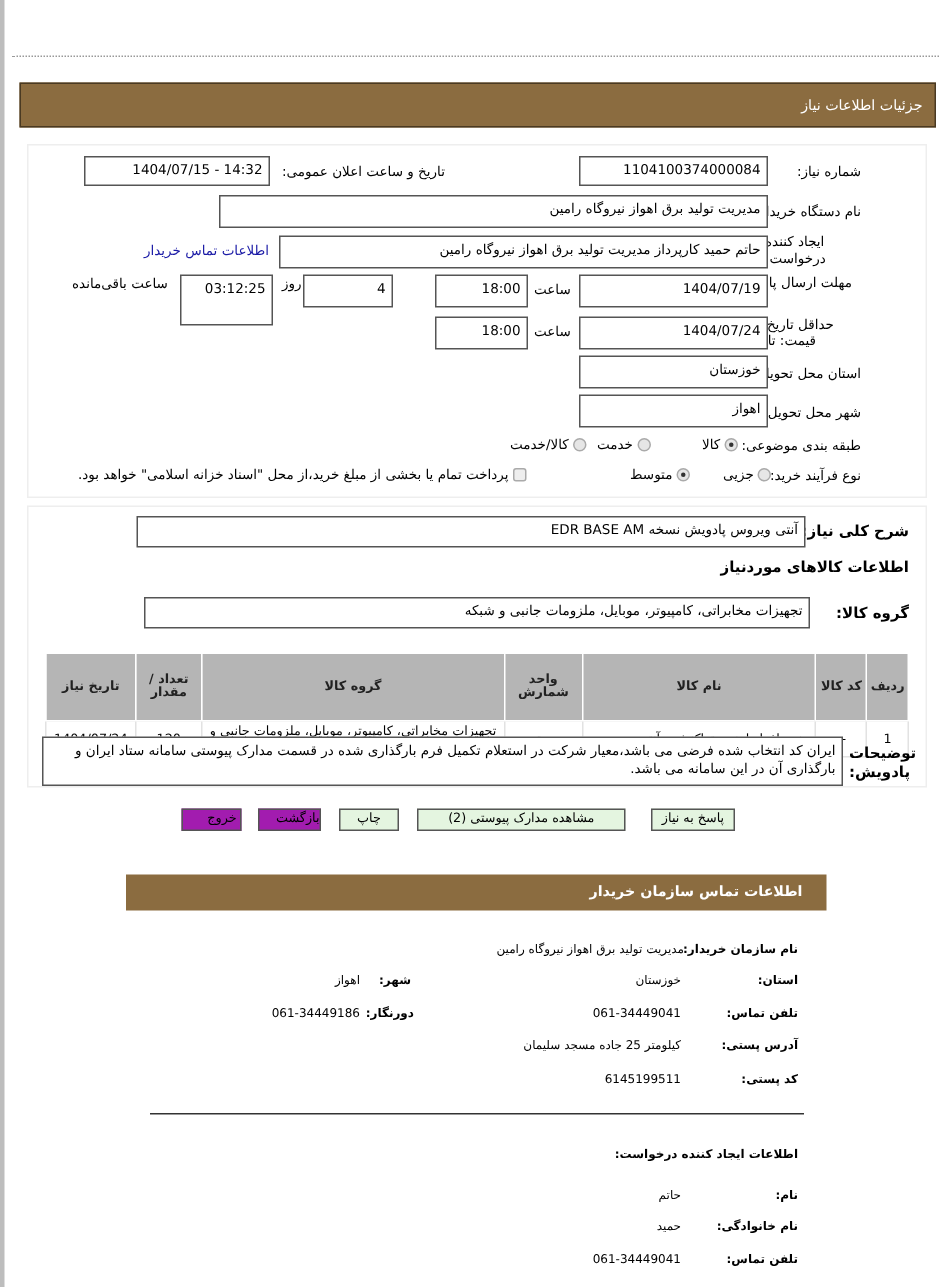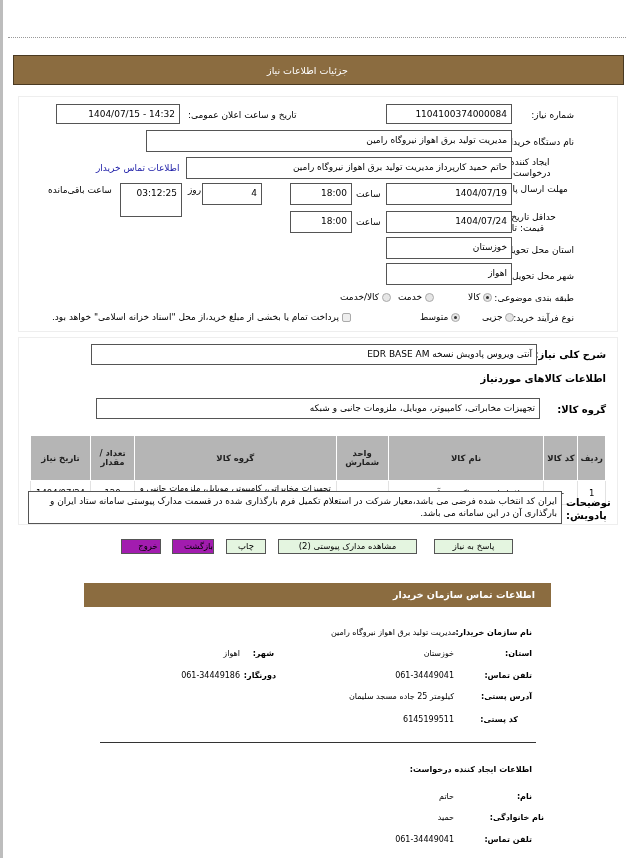--- a/index.html
+++ b/index.html
@@ -1,20 +1,20 @@
 <!DOCTYPE html>
 <html><head>
 <meta charset="utf-8">
 <style>
   * { box-sizing: border-box; margin: 0; padding: 0; }
   html, body { width: 634px; height: 858px; background: #fff; overflow: hidden; }
   body { font-family: "DejaVu Sans", sans-serif; font-size: 9px; color: #000; position: relative; direction: rtl; }
   .left-bar { position: absolute; left: 0; top: 0; width: 3px; height: 858px; background: #bdbdbd; }
   .dotted { position: absolute; left: 8px; right: 8px; top: 37px; border-top: 1px dotted #999; }
-  .header-bar { position: absolute; left: 13px; right: 10px; top: 55px; height: 30px; background: #8b6c40; border: 1px solid #4a3a22; color: #fff; font-size: 9.5px; padding-right: 22px; line-height: 30px; text-align: center; }
+  .header-bar { position: absolute; left: 13px; right: 10px; top: 55px; height: 30px; background: #8b6c40; border: 1px solid #4a3a22; color: #fff; font-size: 9.5px; padding-right: 8px; line-height: 30px; }
   .panel { position: absolute; background: #fff; border: 1px solid #eee; }
   .lbl { position: absolute; font-size: 9px; text-align: left; line-height: 11px; }
   .box { position: absolute; border: 1px solid #555; background: #fff; font-size: 9px; padding: 0 4px; line-height: 18px; white-space: nowrap; overflow: hidden; }
   .box.ltr { direction: ltr; text-align: right; }
   .link { color: #1a1aa6; position: absolute; font-size: 9px; }
   .radio { display: inline-block; width: 9px; height: 9px; border-radius: 50%; border: 1px solid #aaa; background: #e6e6e6; vertical-align: middle; position: relative; }
   .radio.on::after { content: ""; position: absolute; left: 2px; top: 2px; width: 3px; height: 3px; border-radius: 50%; background: #333; }
   .chk { display: inline-block; width: 9px; height: 9px; border: 1px solid #aaa; background: #eee; border-radius: 2px; vertical-align: middle; }
   .opt { position: absolute; font-size: 9px; white-space: nowrap; }
   .bold { font-weight: bold; }
@@ -115,21 +115,21 @@
       <td>تجهیزات مخابراتی، کامپیوتر، موبایل، ملزومات جانبی و شبکه</td>
       <td>120</td>
       <td>1404/07/24</td>
     </tr>
   </tbody>
 </table>
 
 <span class="lbl bold" style="right:22px; top:496px; width:46px; font-size:10px; line-height:13px;">توضیحات پادویش:</span>
 <div class="box" style="left:28px; top:491px; width:534px; height:33px; white-space:normal; line-height:12px; padding:3px 4px;">ایران کد انتخاب شده فرضی می باشد،معیار شرکت در استعلام تکمیل فرم بارگذاری شده در قسمت مدارک پیوستی سامانه ستاد ایران و بارگذاری آن در این سامانه می باشد.</div>
 
-<div class="btn green" style="left:434px; width:79px;">پاسخ به نیاز</div>
+<div class="btn green" style="left:434px; width:56px;">پاسخ به نیاز</div>
 <div class="btn green" style="left:278px; width:139px;">مشاهده مدارک پیوستی (2)</div>
 <div class="btn green" style="left:226px; width:40px;">چاپ</div>
 <div class="btn pink" style="left:172px; width:42px;">بازگشت</div>
 <div class="btn pink" style="left:121px; width:40px;">خروج</div>
 
 <div class="contact-bar">
   <span>اطلاعات تماس سازمان خریدار</span>
 </div>
 
 <span class="c-lbl" style="right:102px; top:628px;">نام سازمان خریدار:</span>
@@ -141,27 +141,27 @@
 <span class="c-val" style="right:394px; top:649px;">اهواز</span>
 
 <span class="c-lbl" style="right:102px; top:671px;">تلفن تماس:</span>
 <span class="c-val" style="right:180px; top:671px;">061-34449041</span>
 <span class="c-lbl" style="right:358px; top:671px;">دورنگار:</span>
 <span class="c-val" style="right:394px; top:671px;">061-34449186</span>
 
 <span class="c-lbl" style="right:102px; top:692px;">آدرس پستی:</span>
 <span class="c-val" style="right:180px; top:692px;">کیلومتر 25 جاده مسجد سلیمان</span>
 
-<span class="c-lbl" style="right:116px; top:715px;text-align:center;">کد پستی:</span>
+<span class="c-lbl" style="right:102px; top:715px;text-align:center;">کد پستی:</span>
 <span class="c-val" style="right:180px; top:715px;">6145199511</span>
 
 <div class="hr"></div>
 
 <span class="c-lbl" style="right:102px; top:765px;">اطلاعات ایجاد کننده درخواست:</span>
 
 <span class="c-lbl" style="right:102px; top:792px;">نام:</span>
 <span class="c-val" style="right:180px; top:792px;">حاتم</span>
 
-<span class="c-lbl" style="right:90px; top:813px;">نام خانوادگی:</span>
+<span class="c-lbl" style="right:102px; top:813px;">نام خانوادگی:</span>
 <span class="c-val" style="right:180px; top:813px;">حمید</span>
 
 <span class="c-lbl" style="right:102px; top:835px;">تلفن تماس:</span>
 <span class="c-val" style="right:180px; top:835px;">061-34449041</span>
 
 </body></html>

